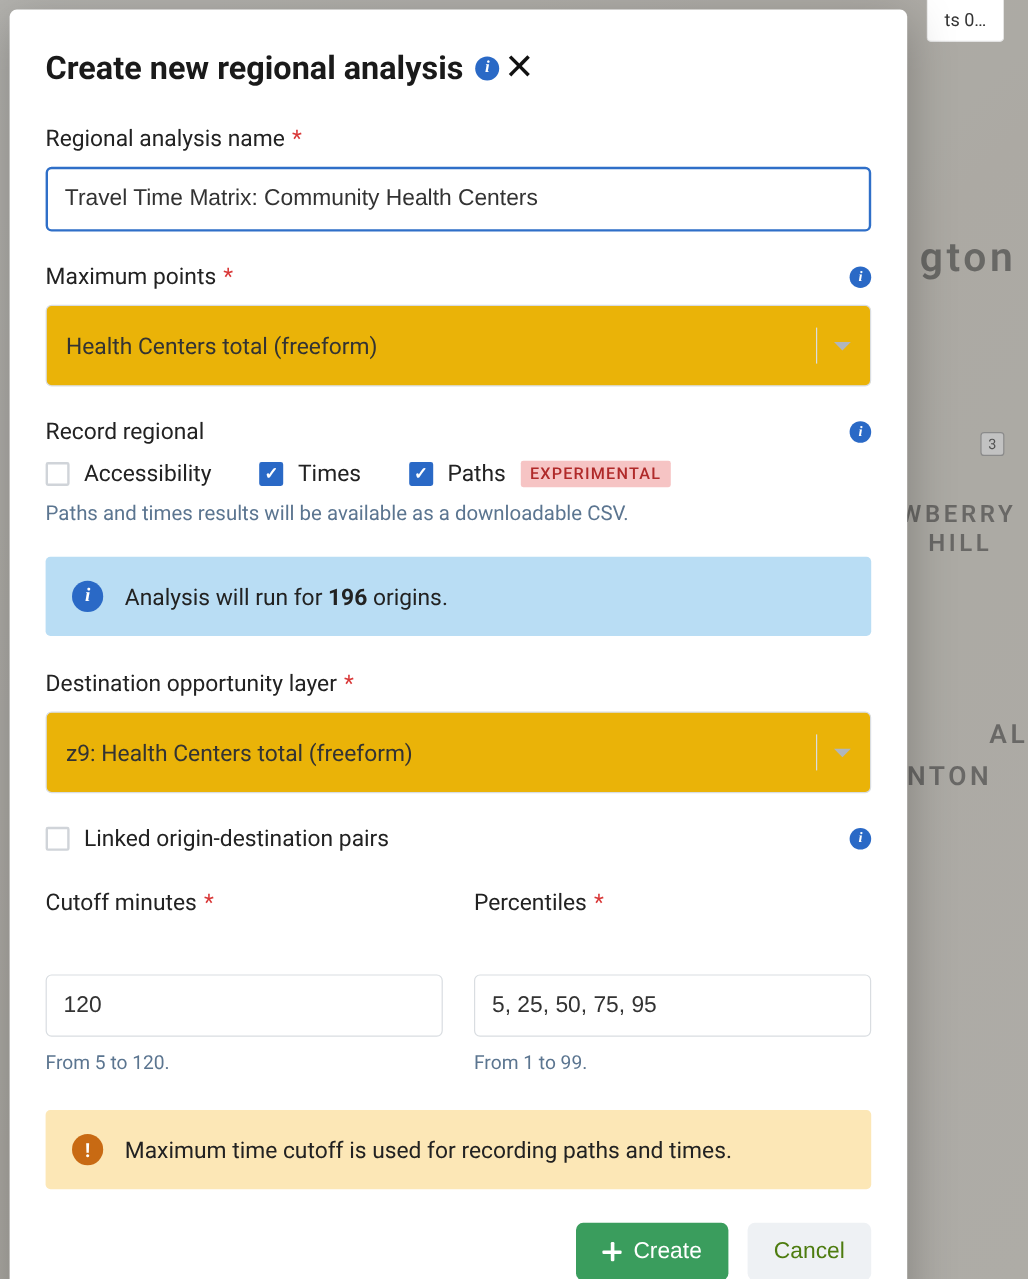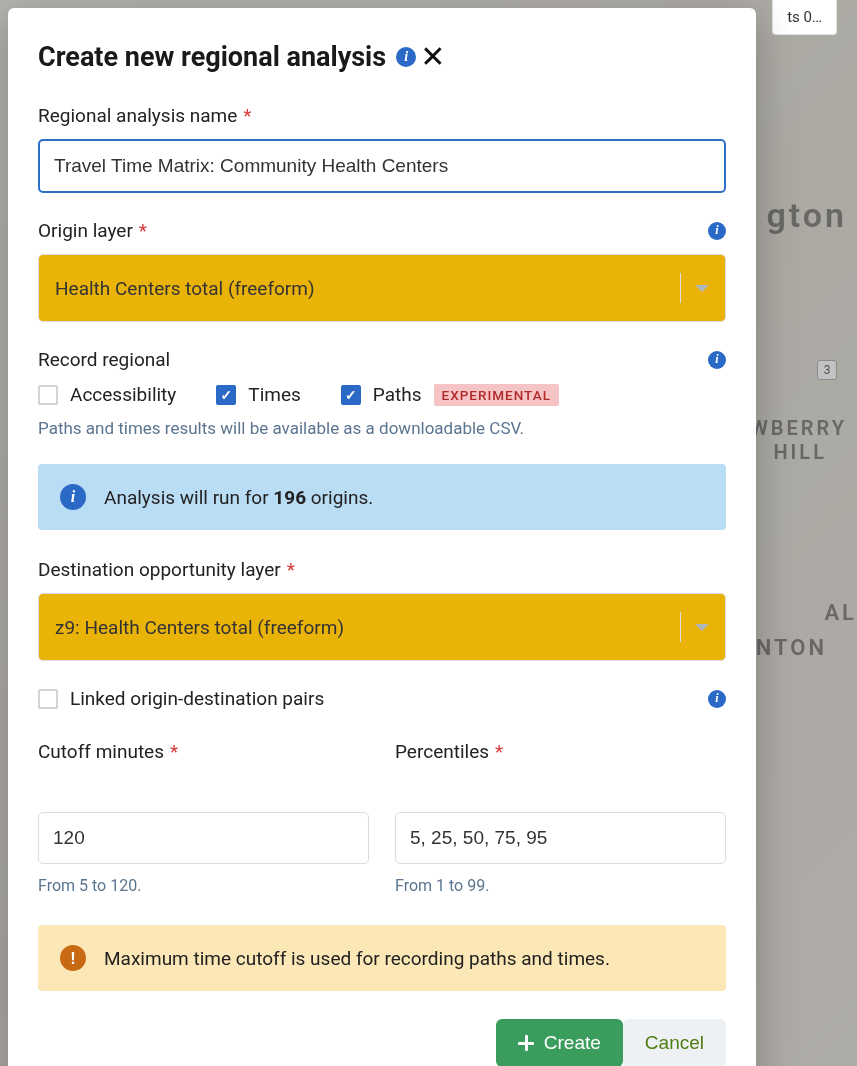--- a/index.html
+++ b/index.html
@@ -254,20 +254,21 @@
   .hint { font-size: 16px; color: #5b7590; margin-bottom: 26px; }
   .chk-linked-row {
     display: flex;
     justify-content: space-between;
     align-items: center;
     margin-bottom: 30px;
   }
   .btn-row {
     display: flex;
     justify-content: flex-end;
+    gap: 16px;
   }
   .btn {
     font-size: 19px;
     padding: 13px 22px;
     border-radius: 6px;
     border: none;
     cursor: pointer;
     display: inline-flex;
     align-items: center;
     gap: 10px;
@@ -316,21 +317,21 @@
   
   <div class="form-label">
     <span>Regional analysis name</span>
     <span class="req">*</span>
   </div>
   <input class="text-input" value="Travel Time Matrix: Community Health Centers" style="">
 
   
   <div class="label-row">
     <div class="form-label" style="margin-bottom:0">
-      <span>Origin layer</span>
+      <span>Maximum points</span>
       <span class="req">*</span>
     </div>
     <span class="info-icon sm">i</span>
   </div>
   <div class="select">
     <span>Health Centers total (freeform)</span>
     <span class="divider"></span>
     <span class="chevron"></span>
   </div>
 

